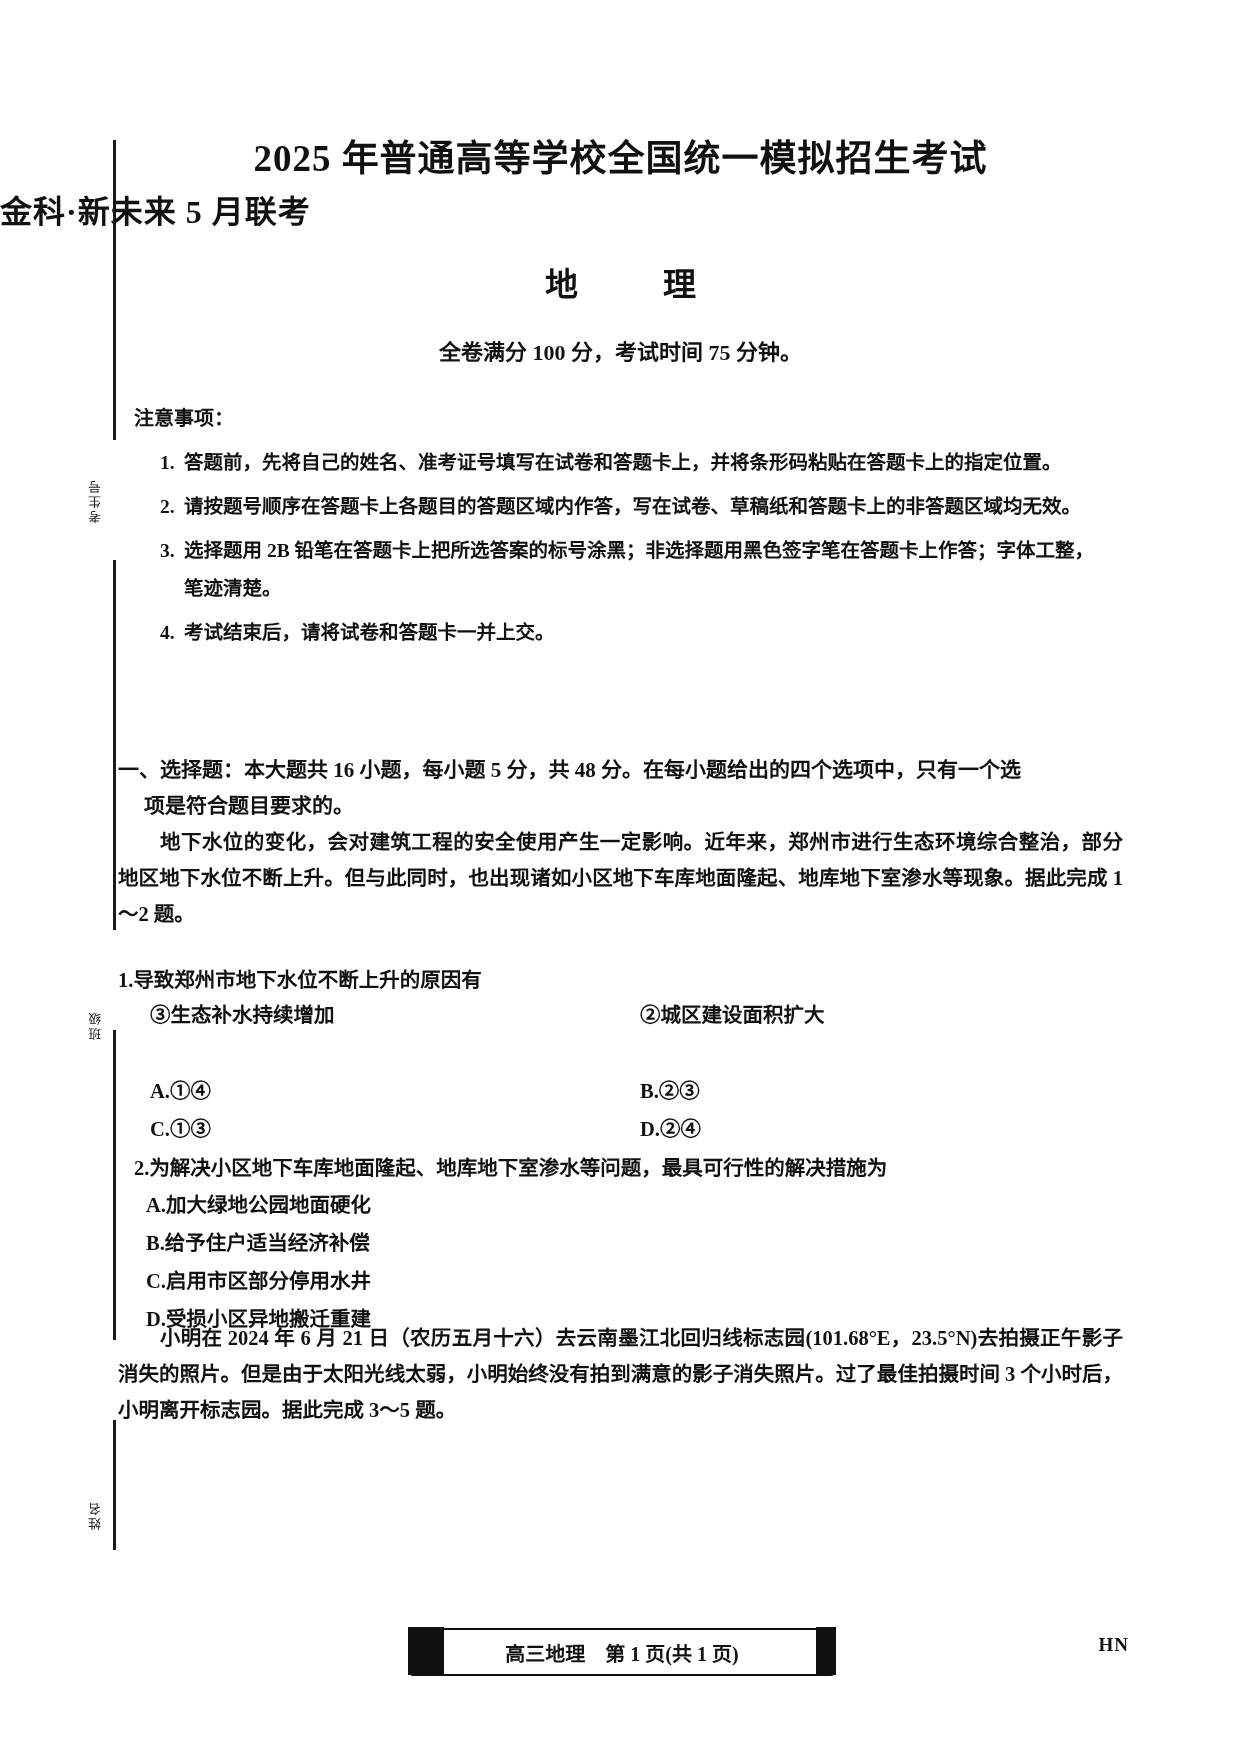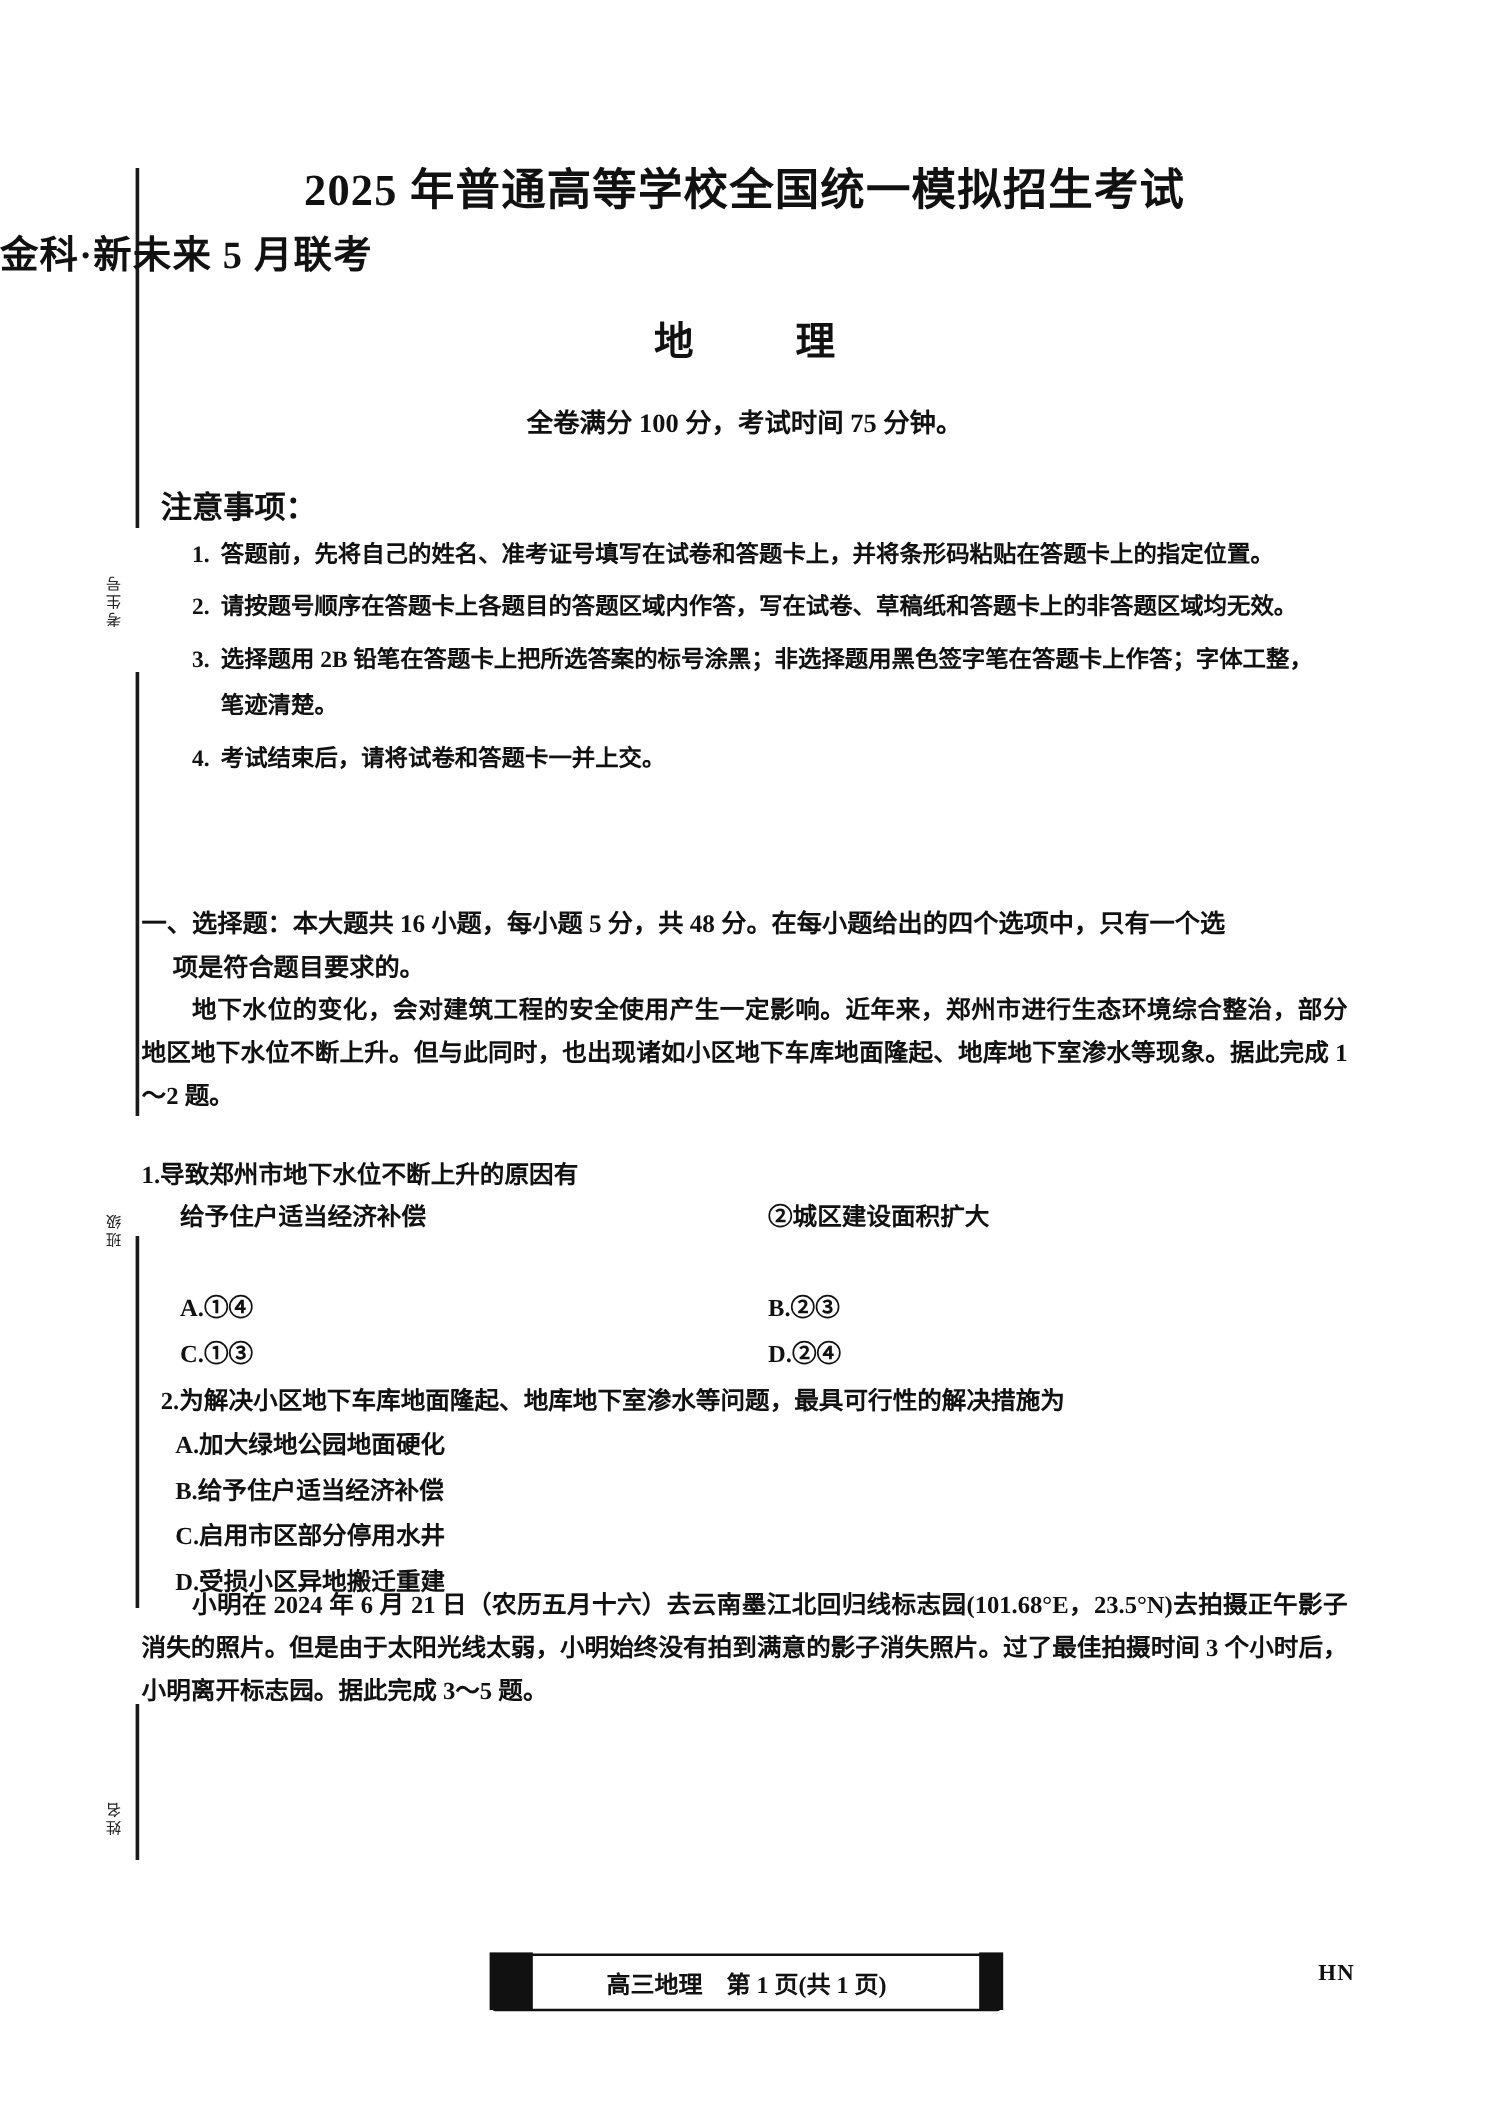--- a/index.html
+++ b/index.html
@@ -91,21 +91,21 @@
     text-align: center;
     font-size: 22px;
     font-weight: bold;
   }
 
   
   .notice-title {
     position: absolute;
     top: 402px;
     left: 134px;
-    font-size: 26px;
+    font-size: 20px;
     font-weight: bold;
   }
   .notice-list {
     position: absolute;
     top: 444px;
     left: 160px;
     width: 950px;
     font-size: 19.5px;
     line-height: 38px;
     font-weight: bold;
@@ -265,21 +265,21 @@
   </div>
 
   <div class="stem s1">地下水位的变化，会对建筑工程的安全使用产生一定影响。近年来，郑州市进行生态环境综合整治，部分地区地下水位不断上升。但与此同时，也出现诸如小区地下车库地面隆起、地库地下室渗水等现象。据此完成 1～2 题。</div>
 
   <div class="q" style="top: 962px;">
     <span class="q-num">1.</span><span>导致郑州市地下水位不断上升的原因有</span>
   </div>
 
   <div class="opts-grid" style="top: 996px;">
     <div class="row">
-      <div class="col">给予住户适当经济补偿</div>
+      <div class="col">③生态补水持续增加</div>
       <div class="col">②城区建设面积扩大</div>
     </div>
   </div>
 
   <div class="opts-grid" style="top: 1072px;">
     <div class="row">
       <div class="col">A.①④</div>
       <div class="col">B.②③</div>
     </div>
     <div class="row">

